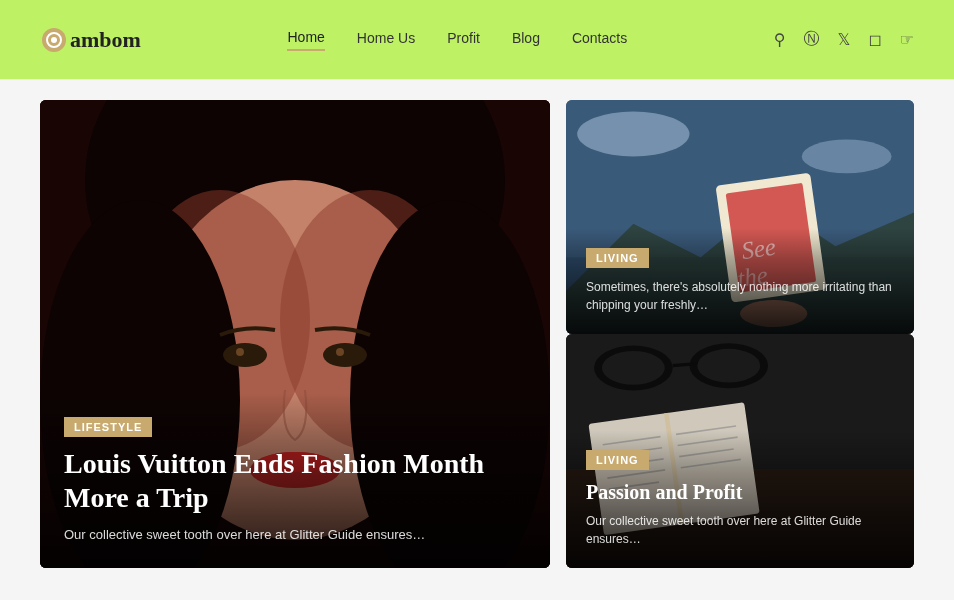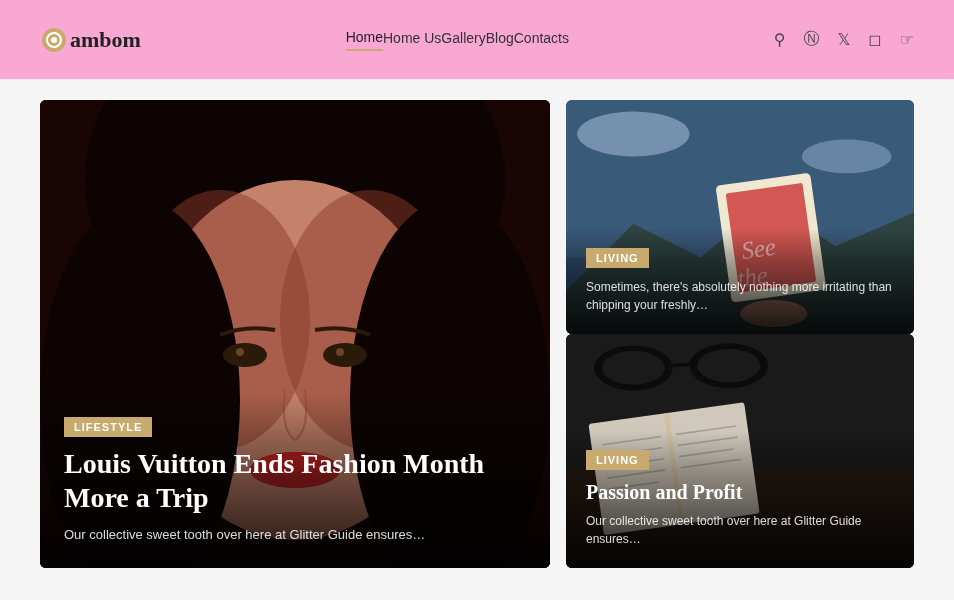--- a/index.html
+++ b/index.html
@@ -1,20 +1,20 @@
 <!DOCTYPE html>
 <html><head>
   <meta charset="utf-8">
   <style>
     * { margin: 0; padding: 0; box-sizing: border-box; }
     body { font-family: Georgia, 'Times New Roman', serif; background: #f5f5f5; width: 954px; }
 
     
     .header {
-      background: #f9a8d4;
+      background: #bef264;
       display: flex;
       align-items: center;
       justify-content: space-between;
       padding: 0 40px;
       height: 80px;
       border-bottom: 1px solid #eee;
     }
     .logo {
       display: flex;
       align-items: center;
@@ -22,20 +22,21 @@
       font-size: 22px;
       font-weight: bold;
       color: #222;
     }
     .logo-icon {
       width: 28px;
       height: 28px;
     }
     .nav {
       display: flex;
+      gap: 32px;
       align-items: center;
     }
     .nav-item {
       font-family: Arial, sans-serif;
       font-size: 14px;
       color: #333;
       cursor: pointer;
       text-decoration: none;
       padding-bottom: 4px;
     }
@@ -178,21 +179,21 @@
       <circle cx="14" cy="14" r="12" fill="#c8a96e"></circle>
       <circle cx="14" cy="14" r="7" fill="none" stroke="#fff" stroke-width="2"></circle>
       <circle cx="14" cy="14" r="3" fill="#fff"></circle>
     </svg>
     <span>ambom</span>
   </div>
 
   <nav class="nav">
     <a class="nav-item active">Home</a>
     <a class="nav-item">Home Us</a>
-    <a class="nav-item">Gallery</a>
+    <a class="nav-item">Profit</a>
     <a class="nav-item">Blog</a>
     <a class="nav-item">Contacts</a>
   </nav>
 
   <div class="social-icons">
     <span class="social-icon">⚲</span>
     <span class="social-icon">Ⓝ</span>
     <span class="social-icon">𝕏</span>
     <span class="social-icon">◻</span>
     <span class="social-icon">☞</span>

